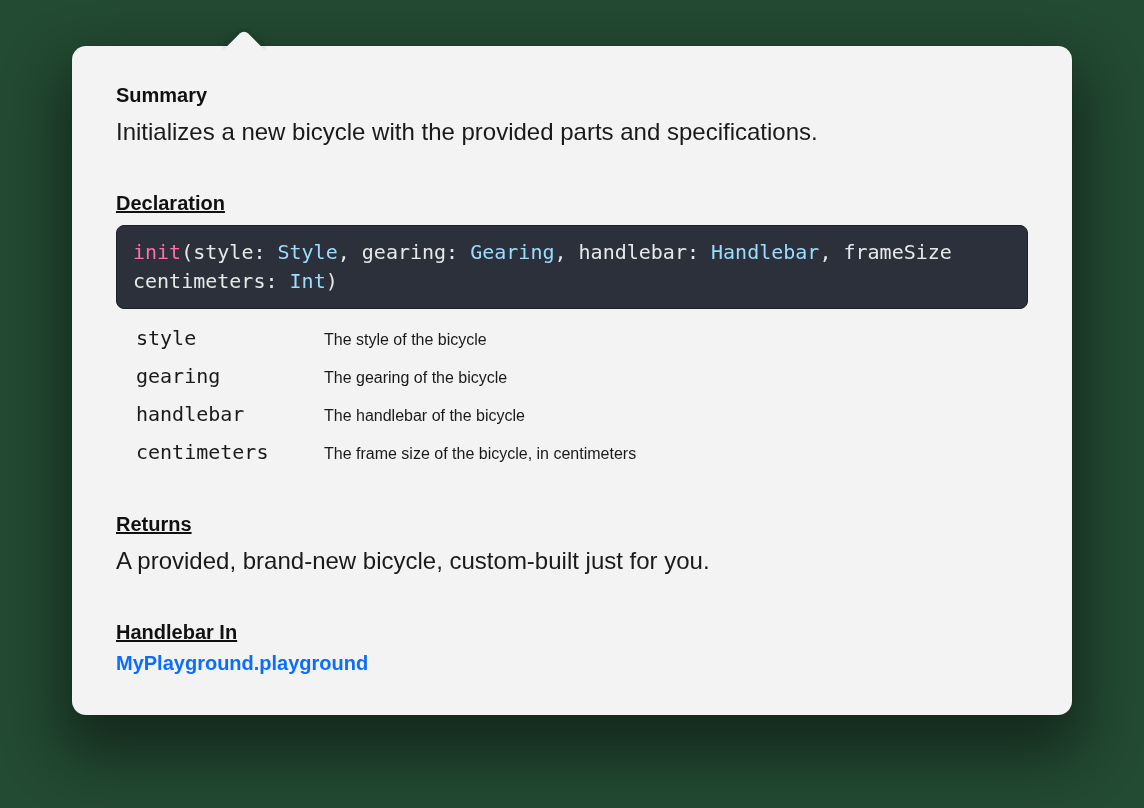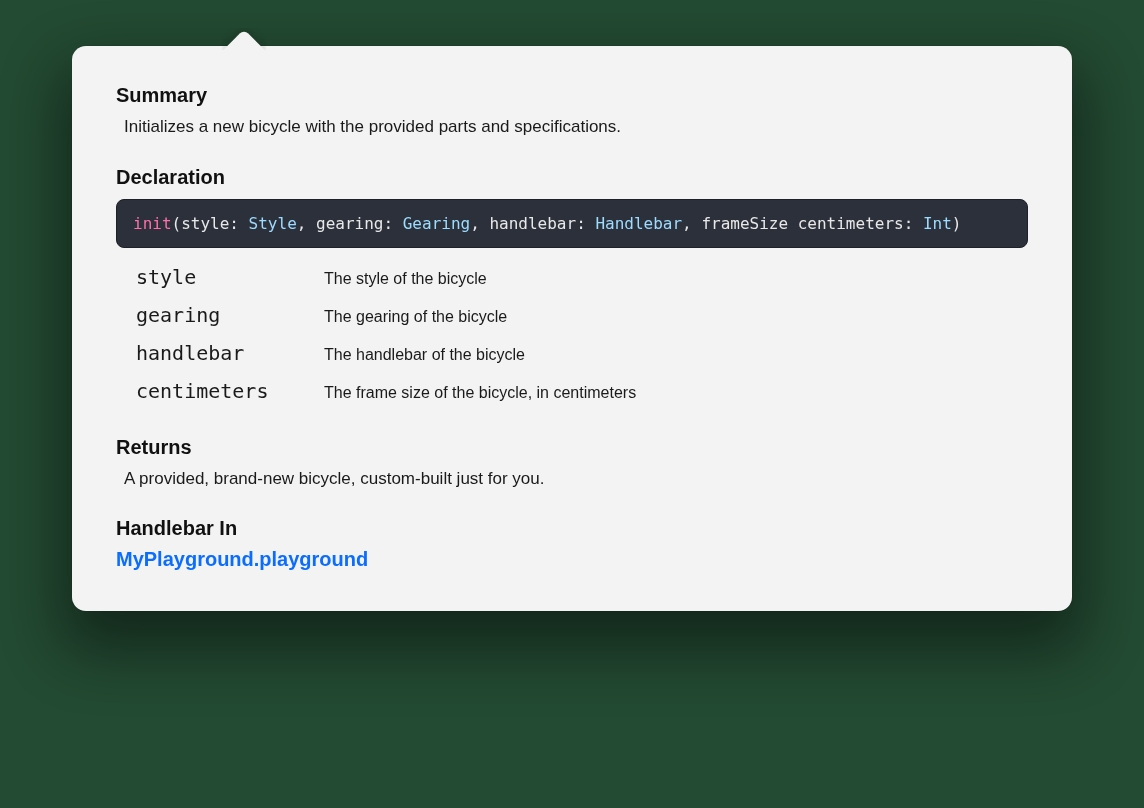--- a/index.html
+++ b/index.html
@@ -48,37 +48,38 @@
     border-top-left-radius: 6px;
     box-shadow: -3px -3px 8px rgba(0,0,0,0.12);
   }
   h3.section {
     font-size: 20px;
     font-weight: 700;
     margin: 0 0 8px 0;
     color: #111;
   }
   h3.section.mt {
-    margin-top: 26px;
+    margin-top: 42px;
+    text-decoration: underline;
   }
   p.body {
-    font-size: 17px;
+    font-size: 24px;
     line-height: 1.45;
-    margin: 8px;
+    margin: 0;
     color: #1a1a1a;
     font-weight: 400;
   }
   .codeblock {
     margin-top: 10px;
     background: #2b303b;
     border: 1px solid #1d2028;
     border-radius: 8px;
     padding: 12px 16px;
     font-family: ui-monospace, SFMono-Regular, Menlo, Monaco, Consolas, monospace;
-    font-size: 16px;
+    font-size: 20px;
     line-height: 1.45;
     color: #e8e8e8;
     white-space: pre-wrap;
     word-break: break-word;
   }
   .tok-kw   { color: #ff6ea9; }
   .tok-type { color: #9cdcfe; }
   .tok-pn   { color: #e8e8e8; }
   .params {
     margin-top: 10px;

